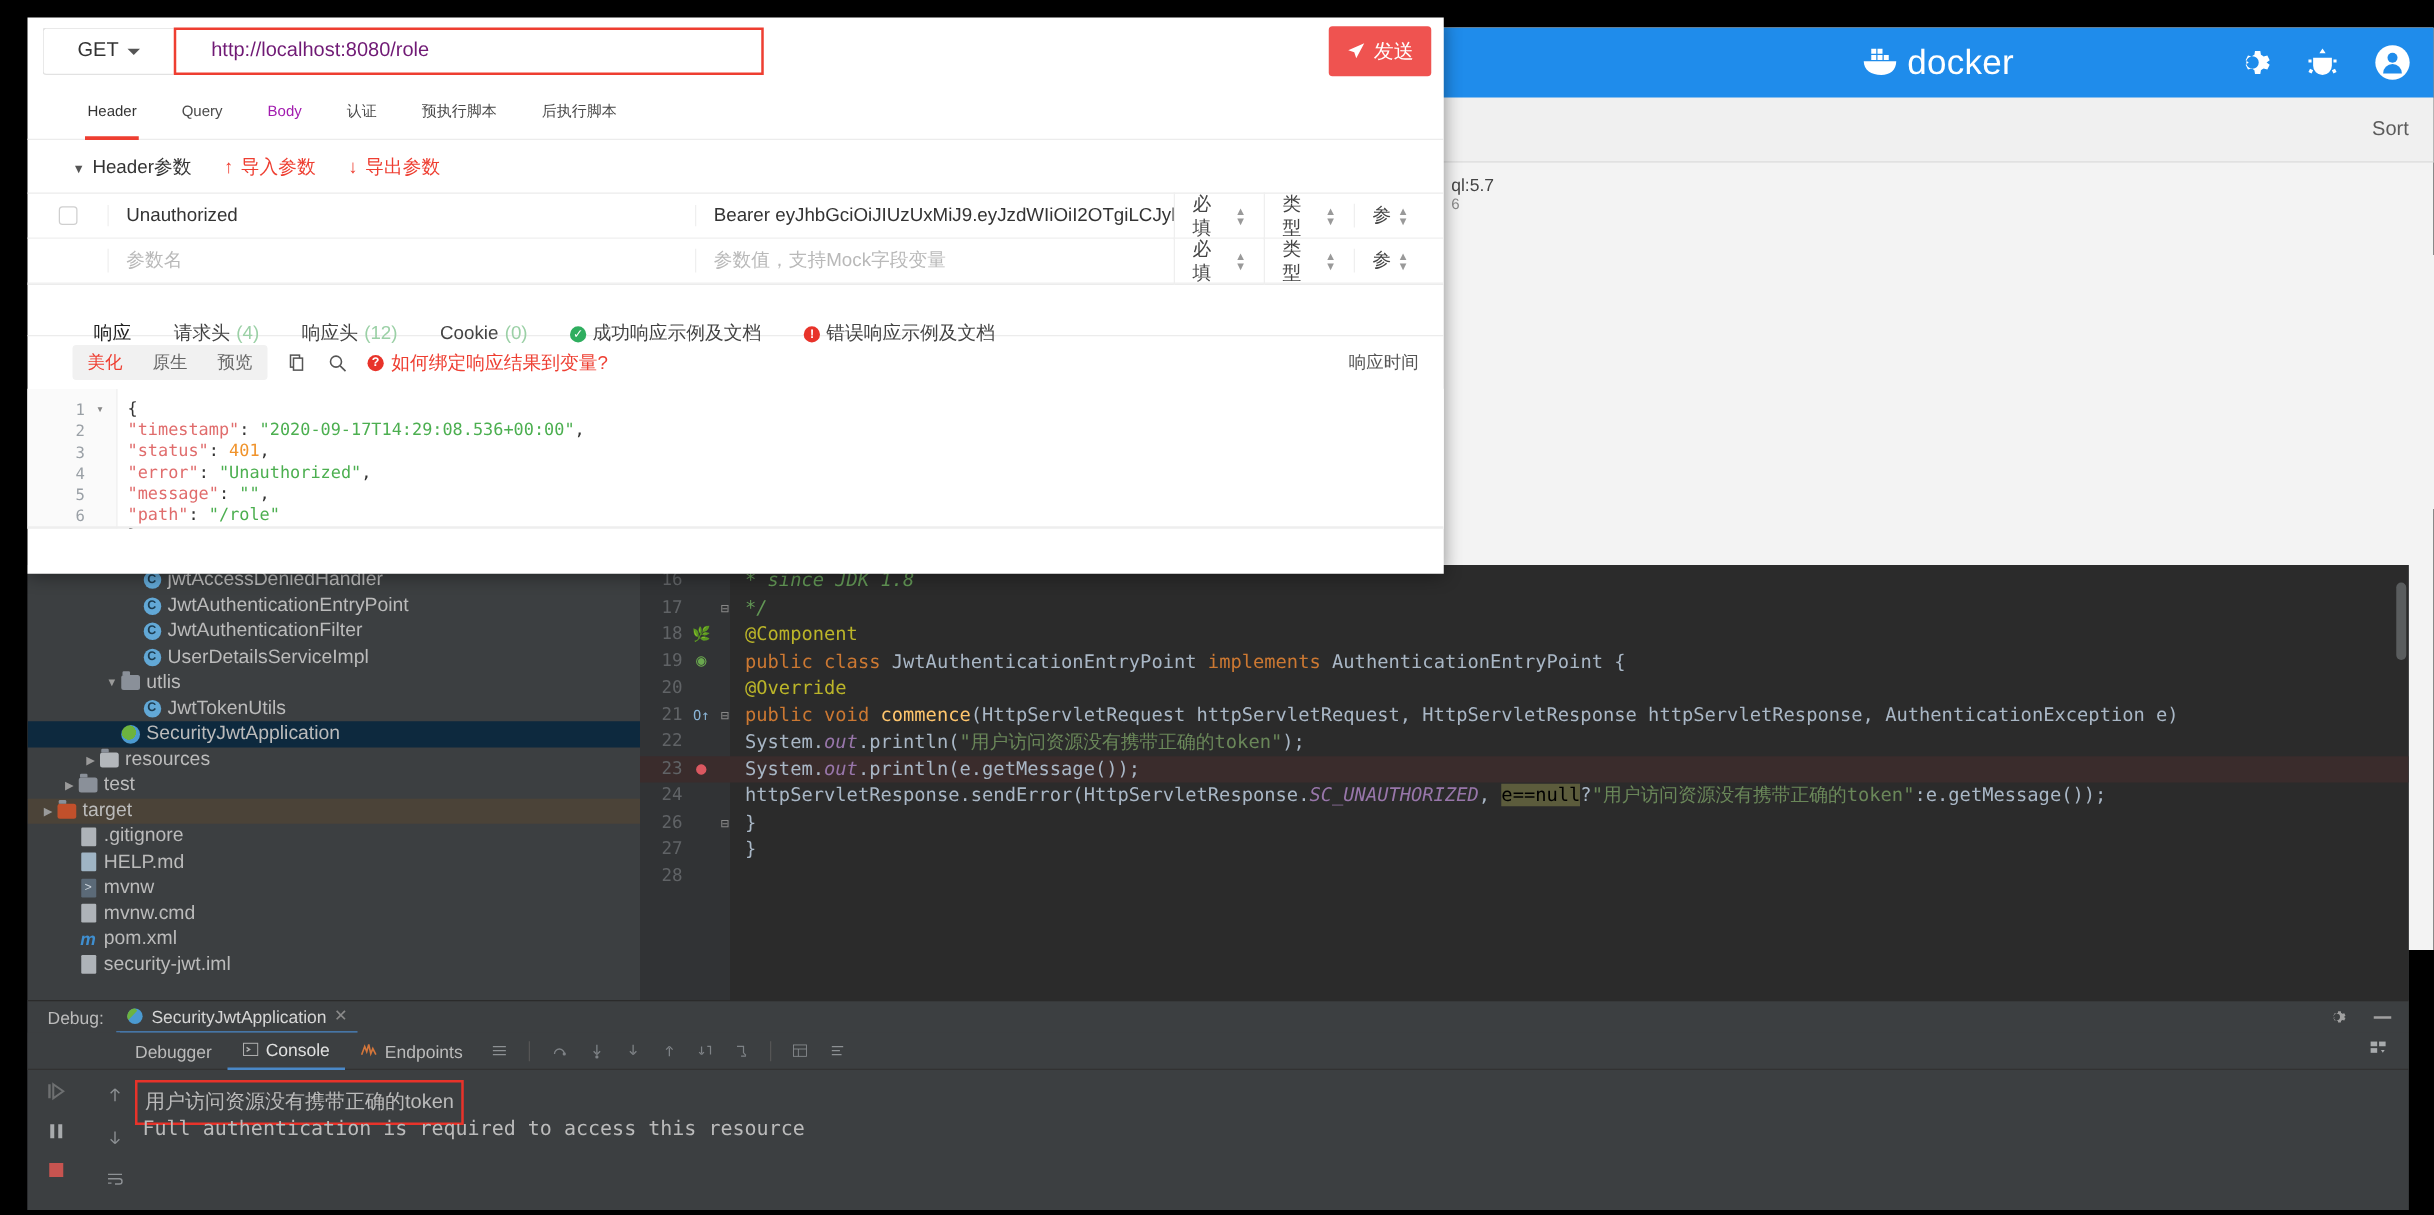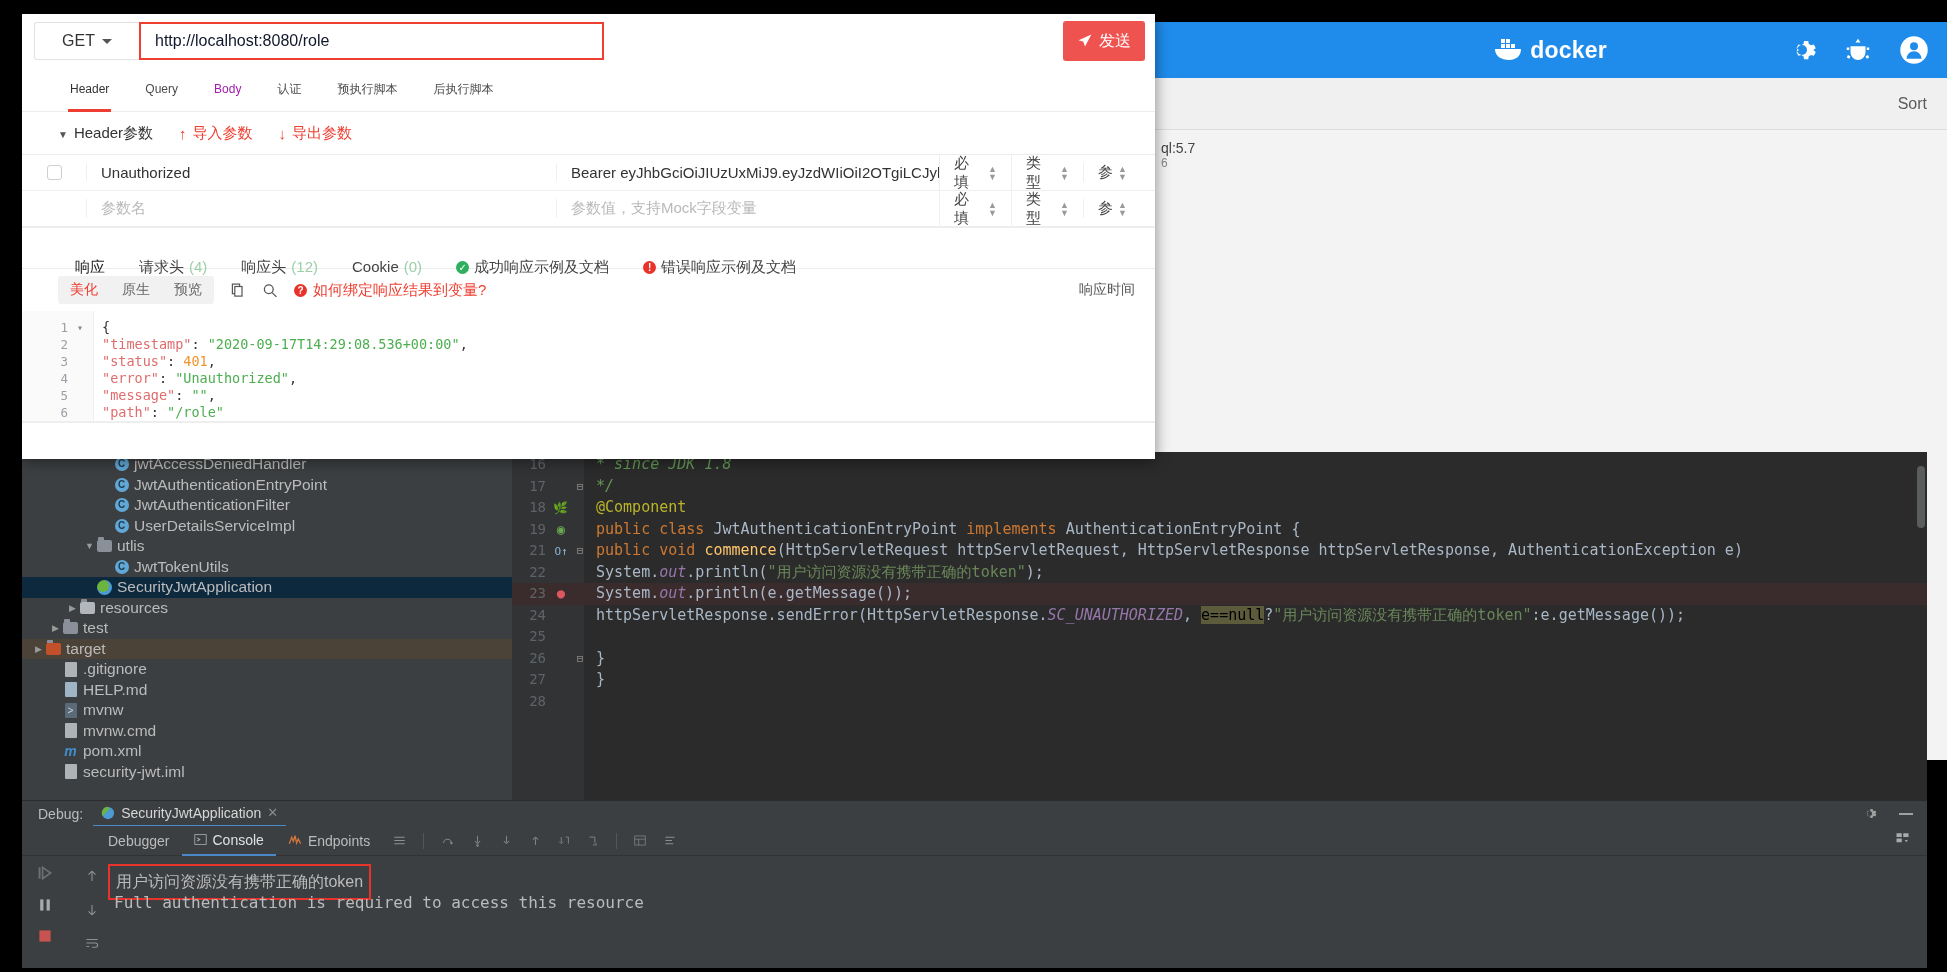--- a/index.html
+++ b/index.html
@@ -16,21 +16,21 @@
     position: absolute; left: 1153px; top: 22px; width: 794px; height: 738px;
     background: #f3f3f3; overflow: hidden;
   }
   .docker-titlebar {
     height: 56px; background: #1f8ceb;
     display: flex; align-items: center; justify-content: center;
     position: relative;
   }
   .docker-logo { display: flex; align-items: center; gap: 7px; color: #fff; }
   .docker-logo svg { display:block; }
-  .docker-logo-text { font-size: 23px; letter-spacing: .2px; font-weight: 700; }
+  .docker-logo-text { font-size: 28px; letter-spacing: .2px; font-weight: 400; }
   .docker-actions {
     position: absolute; right: 18px; top: 0; height: 56px;
     display: flex; align-items: center; gap: 26px;
   }
   .docker-actions .ic { width: 30px; height: 30px; color: #fff; display:block; }
   .docker-subbar {
     height: 52px; background: #f0f0f0; border-bottom: 1px solid #dcdcdc;
     display: flex; align-items: center; justify-content: flex-end; padding-right: 20px;
   }
   .docker-sort { font-size: 16px; color: #5b5b5b; }
@@ -118,21 +118,21 @@
     position: absolute; left: 22px; top: 14px; width: 1133px; height: 445px;
     background: #ffffff; box-shadow: 0 2px 14px rgba(0,0,0,.45);
   }
   .api-urlbar { display: flex; align-items: center; height: 54px; padding: 8px 10px 8px 12px; gap: 0; }
   .method-sel { width: 105px; height: 38px; border: 1px solid #e2e2e2; border-right: none;
                 border-radius: 3px 0 0 3px; display: flex; align-items: center; justify-content: center;
                 gap: 7px; font-size: 16px; color: #333; background:#fff; }
   .caret { width: 0; height: 0; border-left: 5px solid transparent; border-right: 5px solid transparent;
            border-top: 5px solid #555; }
   .url-input { flex: 1; height: 38px; border: 1px solid #e2e2e2; display: flex; align-items: center;
-               padding-left: 14px; font-size: 16px; color: #0f172a; }
+               padding-left: 28px; font-size: 16px; color: #701a75; }
   .url-input.focused { border: 2px solid #ee3e31; }
   .send-btn { width: 82px; height: 40px; margin-left: 12px; background: #ef5350; color: #fff;
               border-radius: 3px; display: flex; align-items: center; justify-content: center; gap: 6px;
               font-size: 16px; }
   .api-tabs { display: flex; align-items: center; gap: 0; padding: 0 0 0 30px;
               border-bottom: 1px solid #ececec; height: 44px; }
   .api-tab { font-size: 12px; color: #4a4a4a; padding: 0 18px; height: 44px; line-height: 42px;
              position: relative; }
   .api-tab.dim { color: #a21caf; }
   .api-tab.active { color: #333; }
@@ -358,41 +358,41 @@
               <span class="ln">18</span>
               <span class="mark"><span style="color: rgb(106, 158, 58); font-size: 12px;">🌿</span></span>
               <span class="txt"><span class="an">@Component</span></span>
             </div>
             <div class="code-line">
               <span class="ln">19</span>
               <span class="mark"><span style="color: rgb(106, 168, 79); font-size: 14px;">◉</span></span>
               <span class="txt"><span class="k">public class </span><span class="pl">JwtAuthenticationEntryPoint </span><span class="k">implements </span><span class="pl">AuthenticationEntryPoint {</span></span>
             </div>
             <div class="code-line">
+              <span class="ln">20</span>
+              <span class="txt"><span class="an">    @Override</span></span>
+            </div>
+            <div class="code-line">
               <span class="ln">21</span>
               <span class="mark"><span style="color: rgb(138, 180, 214); font-size: 11px;">O↑</span></span>
               <span class="fold">⊟</span>
               <span class="txt"><span class="pl">    </span><span class="k">public void </span><span class="fn">commence</span><span class="pl">(HttpServletRequest httpServletRequest, HttpServletResponse httpServletResponse, AuthenticationException e)</span></span>
             </div>
             <div class="code-line">
               <span class="ln">22</span>
               <span class="txt"><span class="pl">        System.</span><span class="fd">out</span><span class="pl">.println(</span><span class="st">"用户访问资源没有携带正确的token"</span><span class="pl">);</span></span>
             </div>
             <div class="code-line hl">
               <span class="ln">23</span>
               <span class="mark"><span style="color: rgb(219, 88, 96); font-size: 14px;">●</span></span>
               <span class="txt"><span class="pl">        System.</span><span class="fd">out</span><span class="pl">.println(e.getMessage())</span><span class="pl">;</span></span>
             </div>
             <div class="code-line">
               <span class="ln">24</span>
               <span class="txt"><span class="pl">        httpServletResponse.sendError(HttpServletResponse.</span><span class="fd">SC_UNAUTHORIZED</span><span class="pl">, </span><span class="hlw">e==null</span><span class="pl">?</span><span class="st">"用户访问资源没有携带正确的token"</span><span class="pl">:e.getMessage());</span></span>
-            </div>
-            <div class="code-line">
-              <span class="ln">25</span>
-              <span class="txt"></span>
             </div>
             <div class="code-line">
               <span class="ln">26</span>
               <span class="fold">⊟</span>
               <span class="txt"><span class="pl">    }</span></span>
             </div>
             <div class="code-line">
               <span class="ln">27</span>
               <span class="txt"><span class="pl">}</span></span>
             </div>

